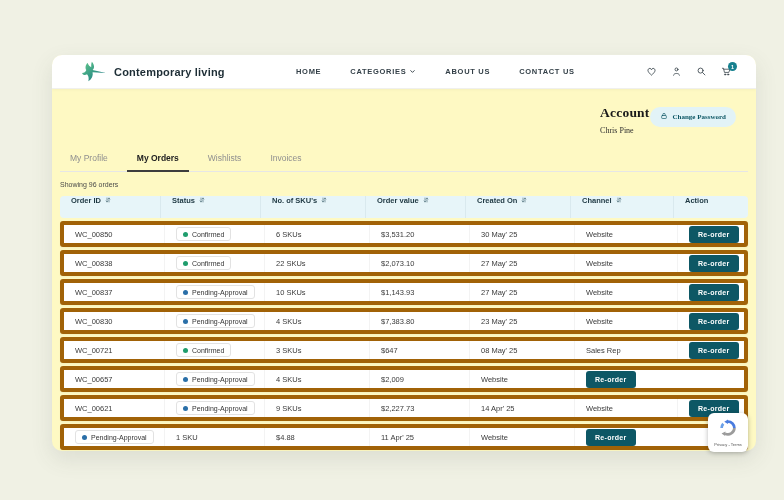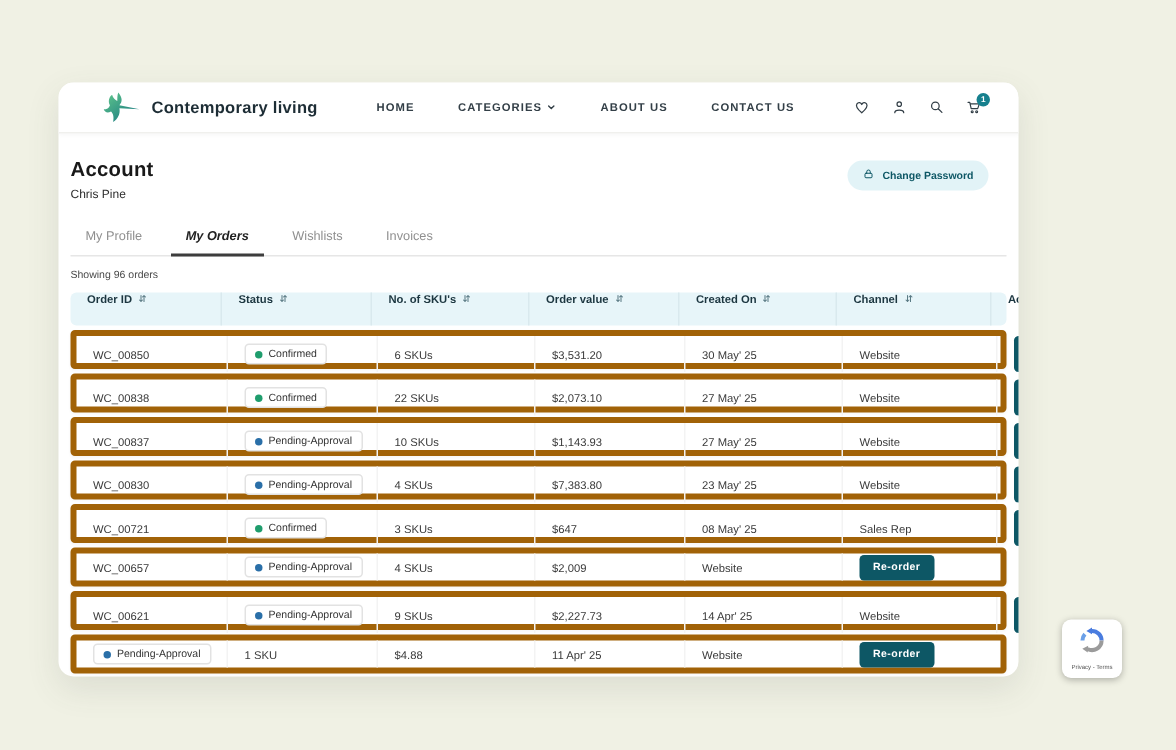--- a/index.html
+++ b/index.html
@@ -4,22 +4,22 @@
 <style>
   * { box-sizing: border-box; margin: 0; padding: 0; }
   html,body { width:784px; height:500px; }
   body {
     background:#f0f1e4;
     font-family:"Liberation Sans", sans-serif;
     position:relative;
     overflow:hidden;
   }
   .card {
-    position:absolute; left:39px; top:55px; width:640px; height:396px;
-    background:#ffffff; border-radius:10px; overflow:hidden;
+    position:absolute; left:52px; top:55px; width:704px; height:396px;
+    background:#fef9c3; border-radius:10px; overflow:hidden;
     box-shadow:0 8px 22px rgba(70,80,70,.12);
   }
   
   .topbar {
     height:34px; display:flex; align-items:center;
     padding:0 24px 0 30px;
     border-bottom:1px solid #f0f0ed;
     box-shadow:0 1px 3px rgba(0,0,0,.04);
     position:relative; z-index:2; background:#fff;
   }
@@ -35,34 +35,34 @@
   .actions { display:flex; align-items:center; gap:14px; }
   .icon-btn { cursor:pointer; position:relative; display:flex; }
   .icon-btn svg { width:11px; height:11px; display:block; }
   .badge {
     position:absolute; top:-4px; right:-5px; min-width:9px; height:9px;
     background:#16808e; color:#fff; font-size:5.5px; font-weight:bold;
     border-radius:50%; display:flex; align-items:center; justify-content:center;
   }
   
   .content { padding:0 8px; }
-  .account-head { display:flex; justify-content:space-between; align-items:flex-start; padding-top:16px; }
+  .account-head { display:flex; justify-content:flex-end; align-items:flex-start; padding-top:16px;font-family:Liberation Serif, serif; }
   .page-title { font-size:13.5px; font-weight:bold; color:#191919; letter-spacing:.2px; }
   .user-name { font-size:8px; color:#2e2e2e; margin-top:5px; }
   .chg-pwd {
     display:flex; align-items:center; gap:5px;
     background:#e2f3f7; border:none; border-radius:11px;
     padding:5px 10px; margin-right:12px; margin-top:2px;
     color:#0d5765; font-size:7px; font-weight:bold; cursor:pointer;
     font-family:inherit;
   }
   .chg-pwd svg { width:8px; height:8px; }
   .tabs { display:flex; margin-top:12px; border-bottom:1px solid #e6e6e6; }
   .tab { font-size:8.5px; color:#8f8f8f; padding:6px 10px 7px; margin-right:9px; cursor:pointer; }
-  .tab.active { color:#222; font-weight:bold; border-bottom:2px solid #3d3d3d; margin-bottom:-1px;font-style:italic; }
+  .tab.active { color:#222; font-weight:bold; border-bottom:2px solid #3d3d3d; margin-bottom:-1px; }
   .summary { font-size:7px; color:#4a4a4a; margin:9px 0 8px; }
   
   .thead, .tr { display:grid; grid-template-columns:100px 100px 105px 100px 105px 103px 1fr; }
   .thead {
     background:#e7f5f9; height:22px; align-items:center; border-radius:4px;
     font-size:7.5px; font-weight:bold; color:#1c3640;
   }
   .th { display:flex; align-items:flex-start; gap:4px; padding-left:11px; height:100%; border-left:1px solid #d9e9ee; cursor:pointer; }
   .th:first-child { border-left:none; }
   .th svg { width:6px; height:8px; }

